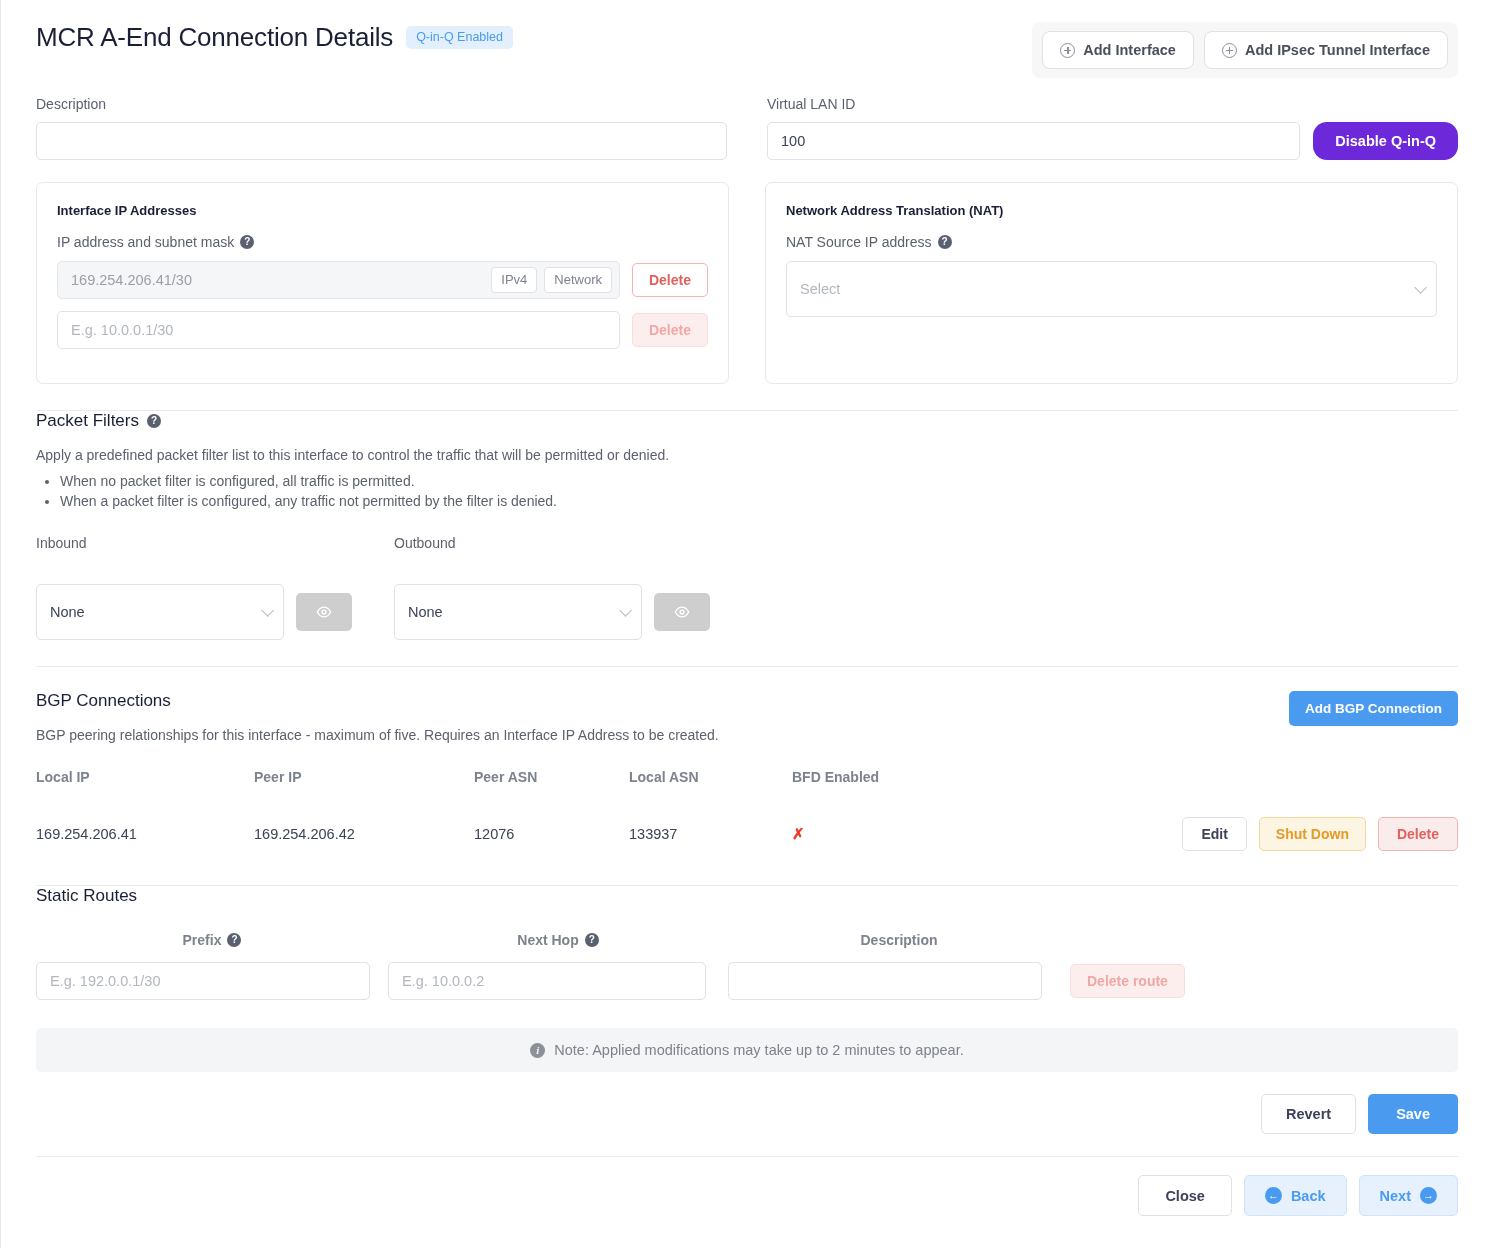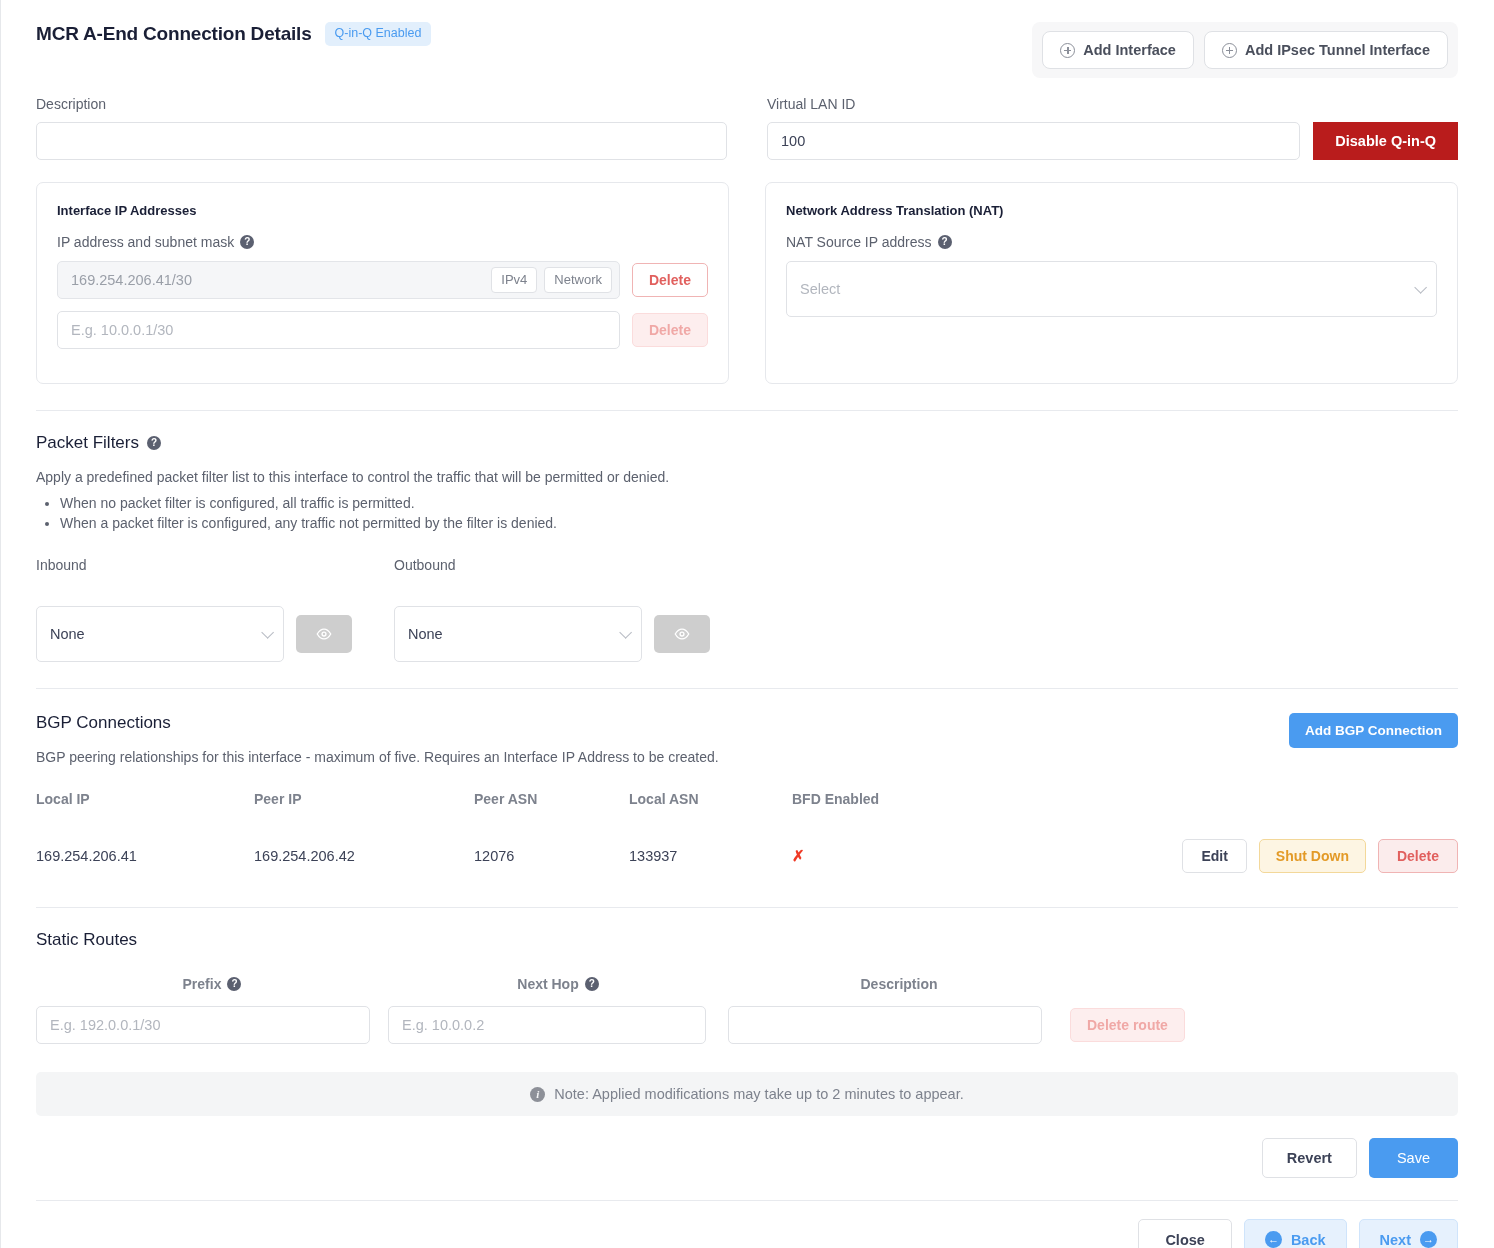--- a/index.html
+++ b/index.html
@@ -16,21 +16,21 @@
   }
   .page { position: relative; width: 1494px; height: 1248px; padding: 0 20px; }
   .edge-left { position: absolute; left: 0; top: 0; bottom: 0; width: 1px; background: #e6e8eb; }
 
   
   .header {
     display: flex; align-items: flex-start; justify-content: space-between;
     padding: 22px 16px 0 16px;
   }
   .title-wrap { display: flex; align-items: center; gap: 13px; }
-  .page-title { font-size: 19px; font-weight: bold; color: #1a1f36; letter-spacing: -0.2px; }
+  .page-title { font-size: 26px; font-weight: normal; color: #1a1f36; letter-spacing: -0.2px; }
   .badge-qinq {
     background: #e2effc; color: #4a9bf0; font-size: 12.5px;
     padding: 5px 10px 6px; border-radius: 5px; line-height: 1;
   }
   .header-btn-group {
     display: flex; gap: 10px; background: #f7f7f8; border-radius: 8px; padding: 9px 10px;
   }
   .btn-outline-plain {
     background: #fff; border: 1px solid #dfe1e5; border-radius: 8px;
     padding: 10px 17px; font-size: 14.5px; color: #4a4f5c; font-weight: bold;
@@ -54,21 +54,21 @@
     font-family: "Liberation Sans", sans-serif;
   }
   .txt-input::placeholder { color: #b2b6be; }
   .txt-input:disabled { background: #f5f6f8; color: #9a9fa8; }
 
   .row-2col { display: flex; padding: 18px 16px 0 16px; gap: 40px; }
   .col { flex: 1 1 0; min-width: 0; }
   .vlan-row { display: flex; gap: 13px; }
   .vlan-row .txt-input { flex: 1 1 auto; }
   .btn-blue {
-    background: #b91c1c; color: #fff; border: none; border-radius: 0;
+    background: #6d28d9; color: #fff; border: none; border-radius: 14px;
     font-size: 14.5px; font-weight: bold; padding: 0 22px; height: 38px;
     cursor: pointer; font-family: "Liberation Sans", sans-serif; white-space: nowrap;
   }
 
   
   .cards-row { display: flex; gap: 36px; padding: 22px 16px 0 16px; }
   .card {
     flex: 1 1 0; border: 1px solid #e6e8ec; border-radius: 7px;
     padding: 20px 20px 22px 20px; min-height: 200px;
   }
@@ -114,21 +114,21 @@
     margin-left: auto; width: 9px; height: 9px; border-right: 1.4px solid #b8bcc4;
     border-bottom: 1.4px solid #b8bcc4; transform: rotate(45deg) translateY(-3px);
   }
 
   
   .divider { height: 1px; background: #e8eaee; margin: 26px 16px 0 16px; }
 
   
   .sec { padding: 0 16px; }
   .sec-title {
-    font-size: 17px; color: #1a1f36; margin-top: 22px; display: flex;
+    font-size: 17px; color: #1a1f36; display: flex;
     align-items: center; gap: 8px;
   }
   .sec-desc { font-size: 14px; color: #5c616e; margin-top: 16px; }
   ul.sec-list { margin: 10px 0 0 0; padding-left: 24px; }
   ul.sec-list li { font-size: 14px; color: #5c616e; margin-bottom: 4px; }
 
   .filters-row { display: flex; gap: 16px; margin-top: 26px; }
   .filter-group { display: flex; flex-direction: column; gap: 23px; }
   .filter-controls { display: flex; gap: 12px; align-items: center; }
   .filter-select { width: 248px; }
@@ -193,21 +193,21 @@
 
   
   .footer-1 { display: flex; justify-content: flex-end; gap: 12px; padding: 22px 16px 0 16px; }
   .btn-revert {
     background: #fff; border: 1px solid #dfe1e5; border-radius: 5px; color: #3c4257;
     font-size: 14.5px; font-weight: bold; padding: 11px 24px; cursor: pointer;
     font-family: "Liberation Sans", sans-serif;
   }
   .btn-save {
     background: #4a9bf0; border: none; border-radius: 5px; color: #fff;
-    font-size: 14.5px; font-weight: normal; padding: 12px 28px; cursor: pointer;
+    font-size: 14.5px; font-weight: bold; padding: 12px 28px; cursor: pointer;
     font-family: "Liberation Sans", sans-serif;
   }
   .footer-sep { height: 1px; background: #e8eaee; margin: 22px 16px 0 16px; }
   .footer-2 { display: flex; justify-content: flex-end; gap: 12px; padding: 18px 16px 0 16px; }
   .btn-close {
     background: #fff; border: 1px solid #dfe1e5; border-radius: 5px; color: #3c4257;
     font-size: 14.5px; font-weight: bold; padding: 11px 26px; cursor: pointer;
     font-family: "Liberation Sans", sans-serif;
   }
   .btn-nav {

